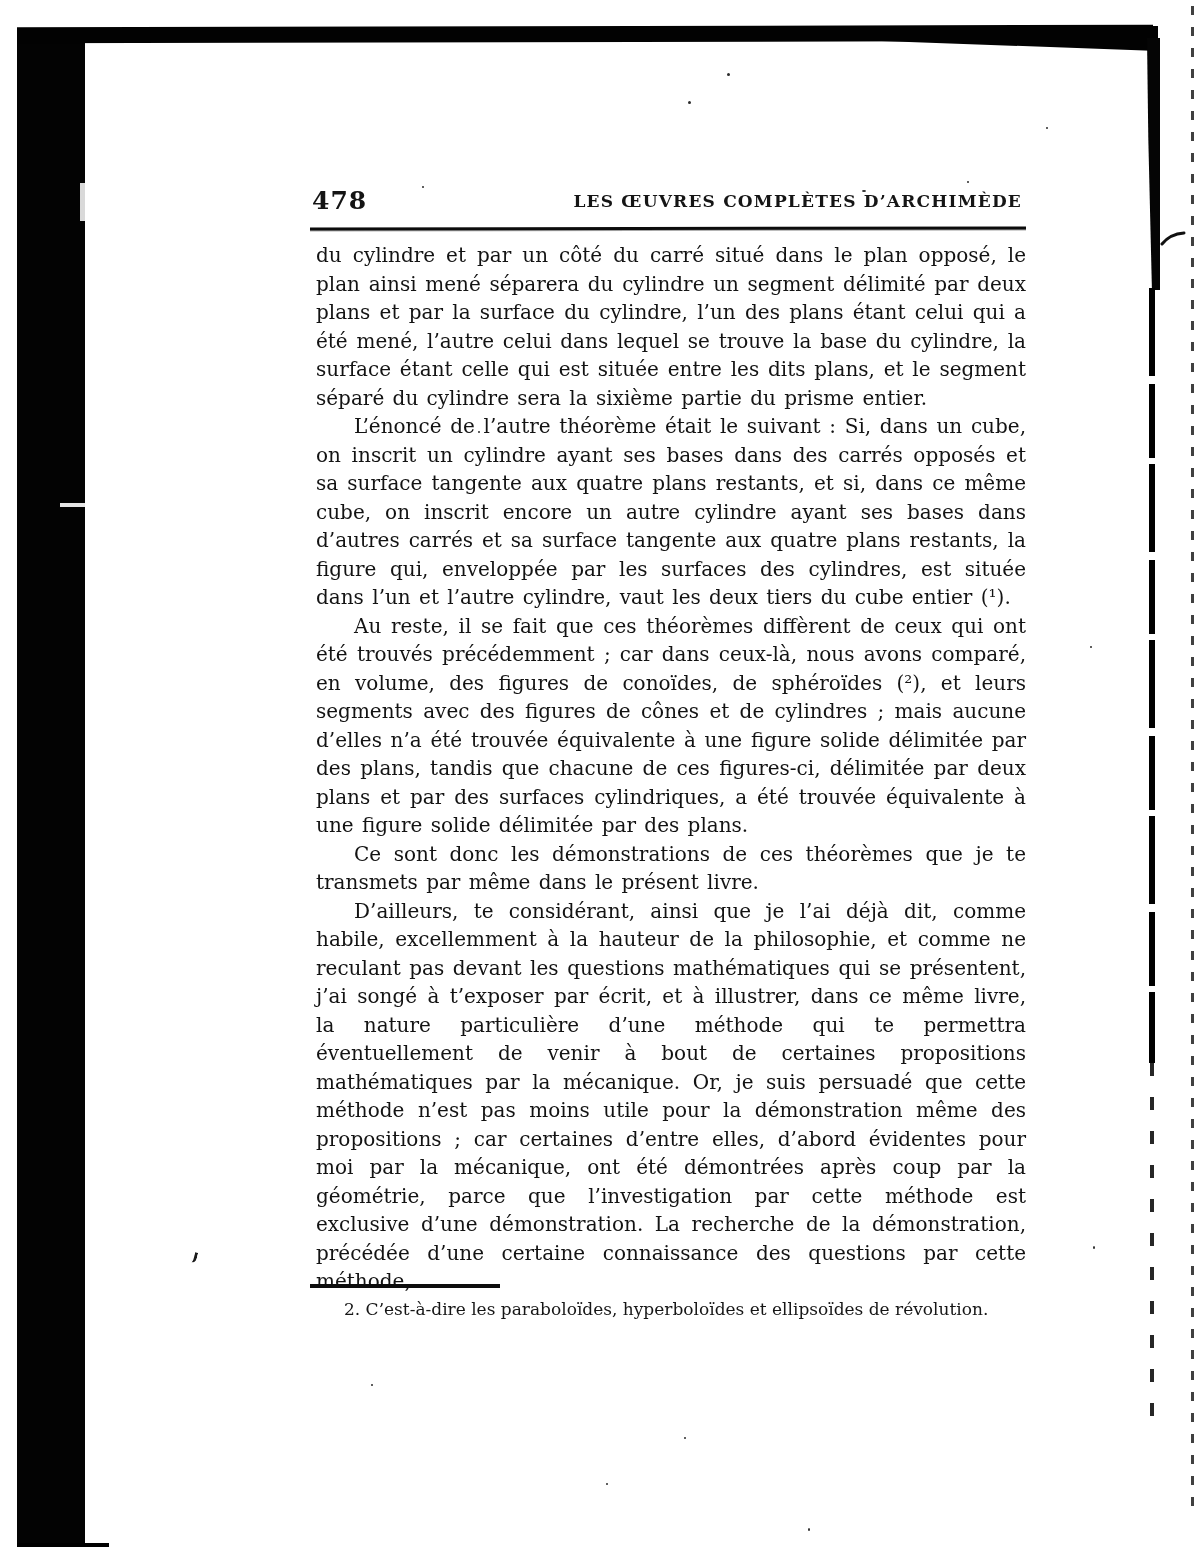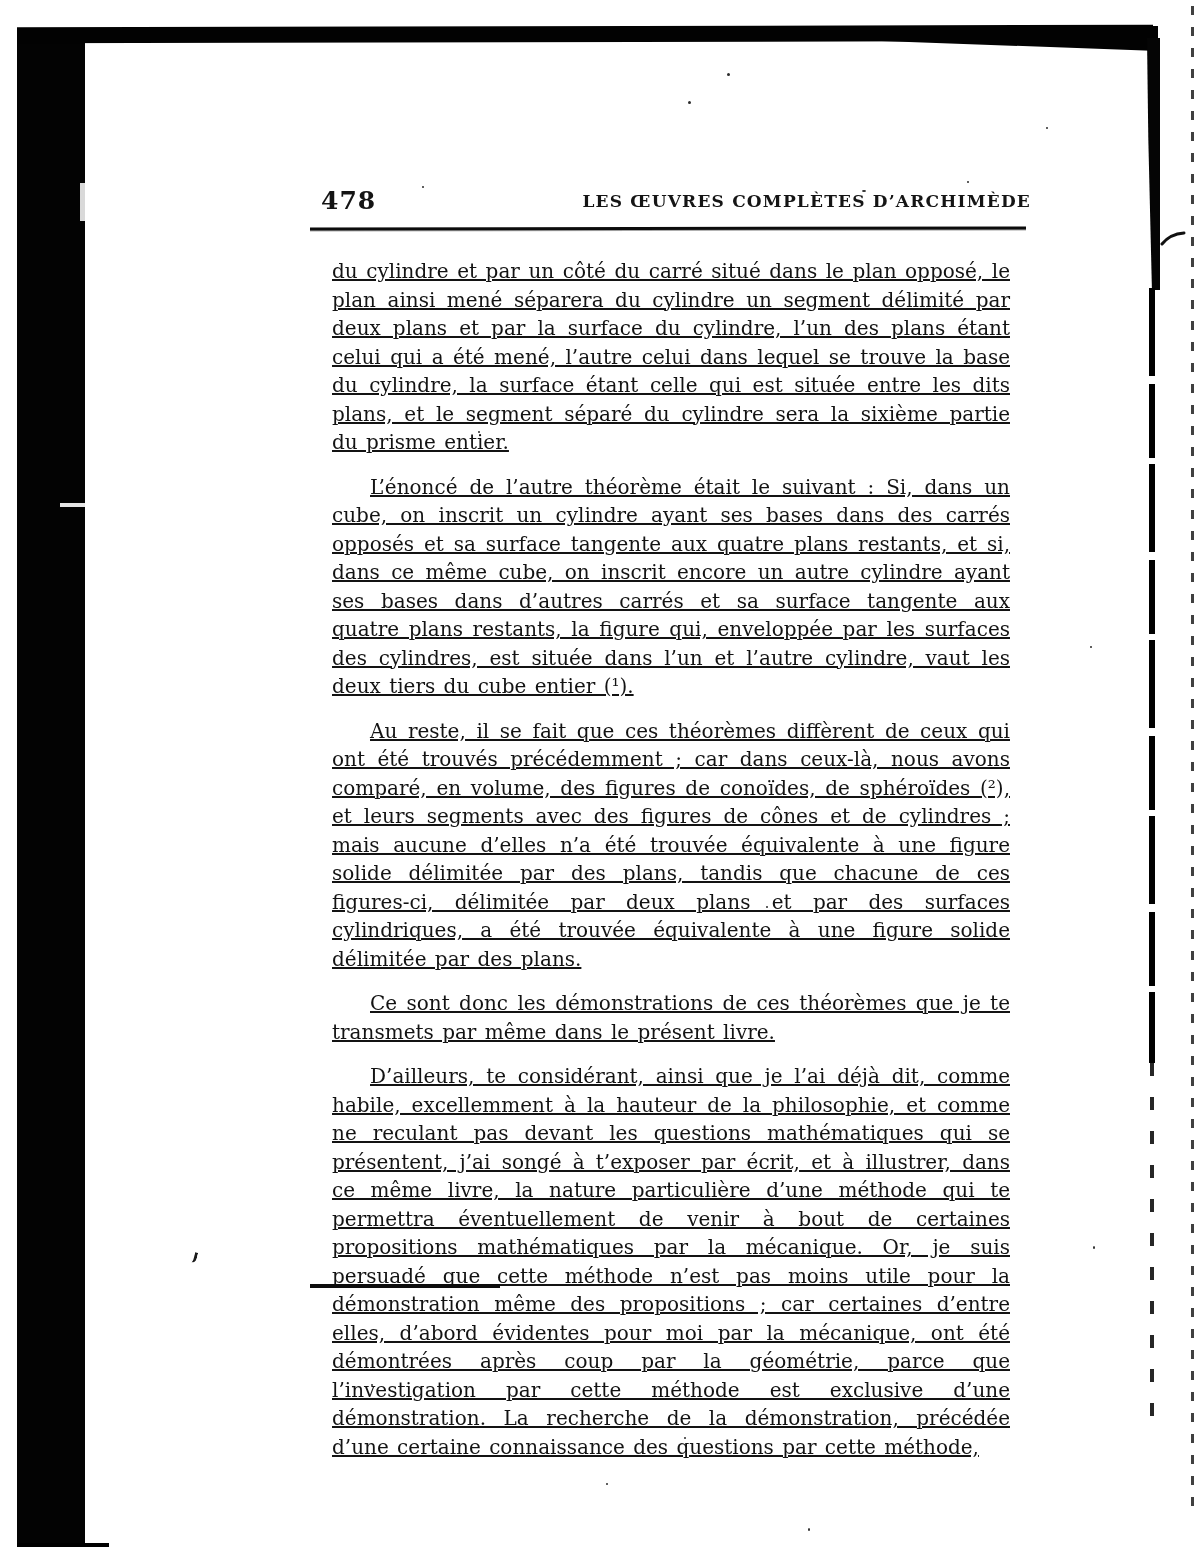--- a/index.html
+++ b/index.html
@@ -56,42 +56,42 @@
   }
   .dotted-right {
     position:absolute; left:1191px; top:6px; width:3px; height:1506px;
     background:repeating-linear-gradient(180deg,
       #000 0px, #000 9px, rgba(0,0,0,0) 9px, rgba(0,0,0,0) 21px);
     opacity:.75;
   }
   .pen-tick { position:absolute; left:1160px; top:228px; }
 
   
-  .header-row { position:absolute; left:321px; top:184px; width:710px; height:36px; }
+  .header-row { position:absolute; left:312px; top:184px; width:710px; height:36px; }
   .page-number {
     position:absolute; left:0; top:2px;
     font-size:25px; font-weight:bold; letter-spacing:1px; color:#141414;
   }
   .running-header {
     position:absolute; left:0; right:0; top:7px; text-align:right;
     font-size:17px; font-weight:bold; letter-spacing:1.2px; color:#151515;
     white-space:nowrap;
   }
   .header-rule {
     position:absolute; left:310px; top:227px; width:716px; height:3px;
     background:#0c0c0c; transform:rotate(-0.08deg);
     box-shadow:0 1px 0 rgba(0,0,0,.35);
   }
 
   .body-text {
     position:absolute; left:316px; top:241px; width:710px;
     font-size:20px; line-height:28.5px; color:#131313;
     text-align:justify; word-spacing:2px;
   }
-  .body-text p { margin:16px;text-decoration:underline; }
+  .body-text p { margin:0; }
   .body-text p.indent { text-indent:38px; }
 
   .footnote-area {
     position:absolute; left:310px; top:1284px; width:716px;
     font-size:17px; line-height:25px; color:#161616; text-align:justify;
   }
   .footnote-rule { width:190px; height:4px; background:#0d0d0d; margin-bottom:9px; }
   .footnote-area p { margin:0; }
   .footnote-area p.fn-indent { text-indent:34px; }
 
@@ -132,20 +132,21 @@
   <div class="body-text">
     <p>du cylindre et par un côté du carré situé dans le plan opposé, le plan ainsi mené séparera du cylindre un segment délimité par deux plans et par la surface du cylindre, l’un des plans étant celui qui a été mené, l’autre celui dans lequel se trouve la base du cylindre, la surface étant celle qui est située entre les dits plans, et le segment séparé du cylindre sera la sixième partie du prisme entier.</p>
     <p class="indent">L’énoncé de l’autre théorème était le suivant : Si, dans un cube, on inscrit un cylindre ayant ses bases dans des carrés opposés et sa surface tangente aux quatre plans restants, et si, dans ce même cube, on inscrit encore un autre cylindre ayant ses bases dans d’autres carrés et sa surface tangente aux quatre plans restants, la figure qui, enveloppée par les surfaces des cylindres, est située dans l’un et l’autre cylindre, vaut les deux tiers du cube entier (¹).</p>
     <p class="indent">Au reste, il se fait que ces théorèmes diffèrent de ceux qui ont été trouvés précédemment ; car dans ceux-là, nous avons comparé, en volume, des figures de conoïdes, de sphéroïdes (²), et leurs segments avec des figures de cônes et de cylindres ; mais aucune d’elles n’a été trouvée équivalente à une figure solide délimitée par des plans, tandis que chacune de ces figures-ci, délimitée par deux plans et par des surfaces cylindriques, a été trouvée équivalente à une figure solide délimitée par des plans.</p>
     <p class="indent">Ce sont donc les démonstrations de ces théorèmes que je te transmets par même dans le présent livre.</p>
     <p class="indent">D’ailleurs, te considérant, ainsi que je l’ai déjà dit, comme habile, excellemment à la hauteur de la philosophie, et comme ne reculant pas devant les questions mathématiques qui se présentent, j’ai songé à t’exposer par écrit, et à illustrer, dans ce même livre, la nature particulière d’une méthode qui te permettra éventuellement de venir à bout de certaines propositions mathématiques par la mécanique. Or, je suis persuadé que cette méthode n’est pas moins utile pour la démonstration même des propositions ; car certaines d’entre elles, d’abord évidentes pour moi par la mécanique, ont été démontrées après coup par la géométrie, parce que l’investigation par cette méthode est exclusive d’une démonstration. La recherche de la démonstration, précédée d’une certaine connaissance des questions par cette méthode,</p>
   </div>
 
   <div class="footnote-area">
     <div class="footnote-rule"></div>
+    <p class="fn-indent">2. C’est-à-dire les paraboloïdes, hyperboloïdes et ellipsoïdes de révolution.</p>
   </div>
 
   <i class="speck" style="left:727px; top:73px;"></i>
   <i class="speck" style="left:688px; top:101px;"></i>
   <i class="speck" style="left:1046px; top:127px; width:2px; height:2px;"></i>
   <i class="speck" style="left:422px; top:186px; width:2px; height:2px;"></i>
   <i class="speck" style="left:862px; top:190px; width:4px; height:2px;"></i>
   <i class="speck" style="left:967px; top:181px; width:2px; height:2px;"></i>
   <i class="speck" style="left:478px; top:431px; width:2px; height:2px;"></i>
   <i class="speck" style="left:1090px; top:646px; width:2px; height:2px;"></i>

